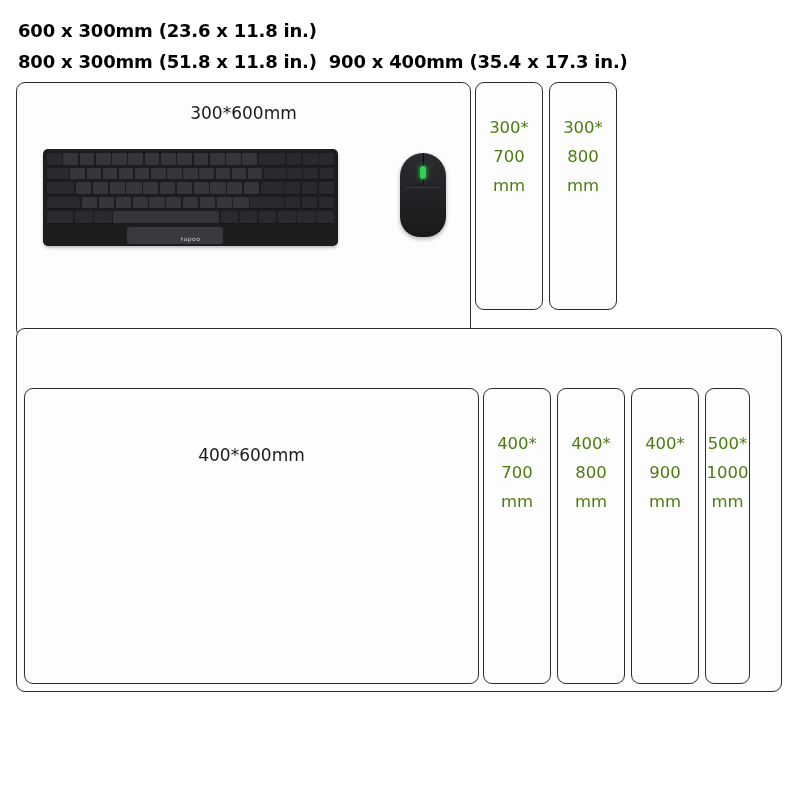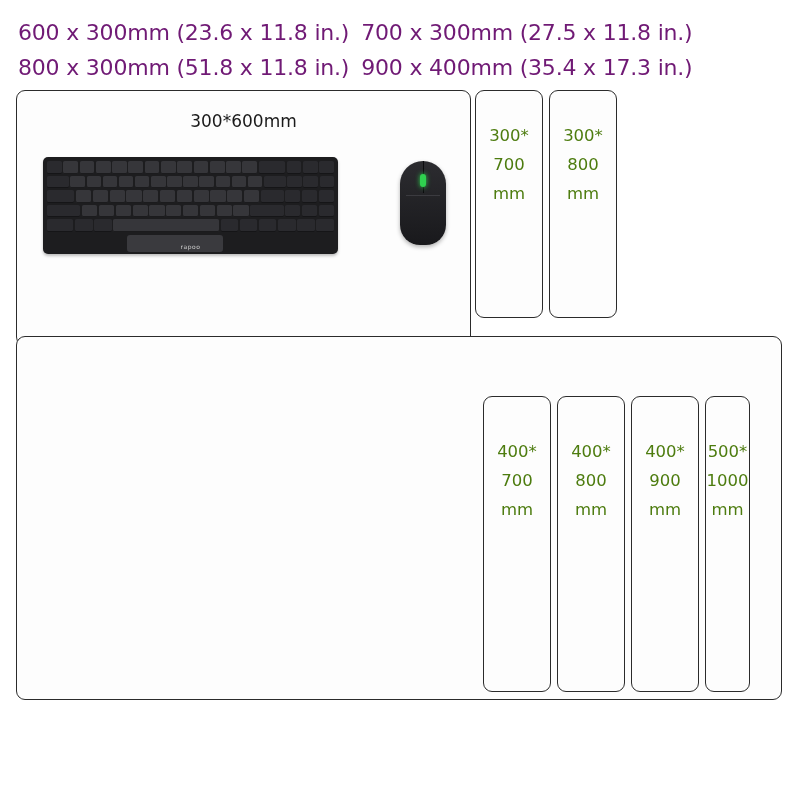--- a/index.html
+++ b/index.html
@@ -20,24 +20,24 @@
   .header {
     padding: 20px 18px 0 18px;
   }
   .header-row {
     display: flex;
     align-items: baseline;
     white-space: nowrap;
     margin-bottom: 10px;
   }
   .header-item {
-    font-size: 22px;
-    font-weight: normal;
+    font-size: 18px;
+    font-weight: bold;
     letter-spacing: -0.2px;
-    color: #701a75;
+    color: #000000;
     font-family: "DejaVu Sans", sans-serif;
   }
   .header-item.first { margin-right: 12px; }
 
   
   .diagram {
     position: relative;
     padding: 0 16px;
   }
 
@@ -229,21 +229,20 @@
     height: 1px;
     background: #3b3b40;
   }
 </style>
 </head>
 <body>
 
 <div class="header">
   <div class="header-row">
     <span class="header-item first">600 x 300mm (23.6 x 11.8 in.)</span>
-    <span class="header-item">700 x 300mm (27.5 x 11.8 in.)</span>
   </div>
   <div class="header-row">
     <span class="header-item first">800 x 300mm (51.8 x 11.8 in.)</span>
     <span class="header-item">900 x 400mm (35.4 x 17.3 in.)</span>
   </div>
 </div>
 
 <div class="diagram">
 
   <div class="group-top">
@@ -365,20 +364,23 @@
         <div>mm</div>
       </div>
     </div>
 
   </div>
 
   <div class="group-bottom">
 
     <div class="mat mat-outer"></div>
 
+    <div class="mat mat-400-600">
+      <div class="label">400*600mm</div>
+    </div>
 
     <div class="mat mat-400-700">
       <div class="col-label">
         <div>400*</div>
         <div>700</div>
         <div>mm</div>
       </div>
     </div>
 
     <div class="mat mat-400-800">

